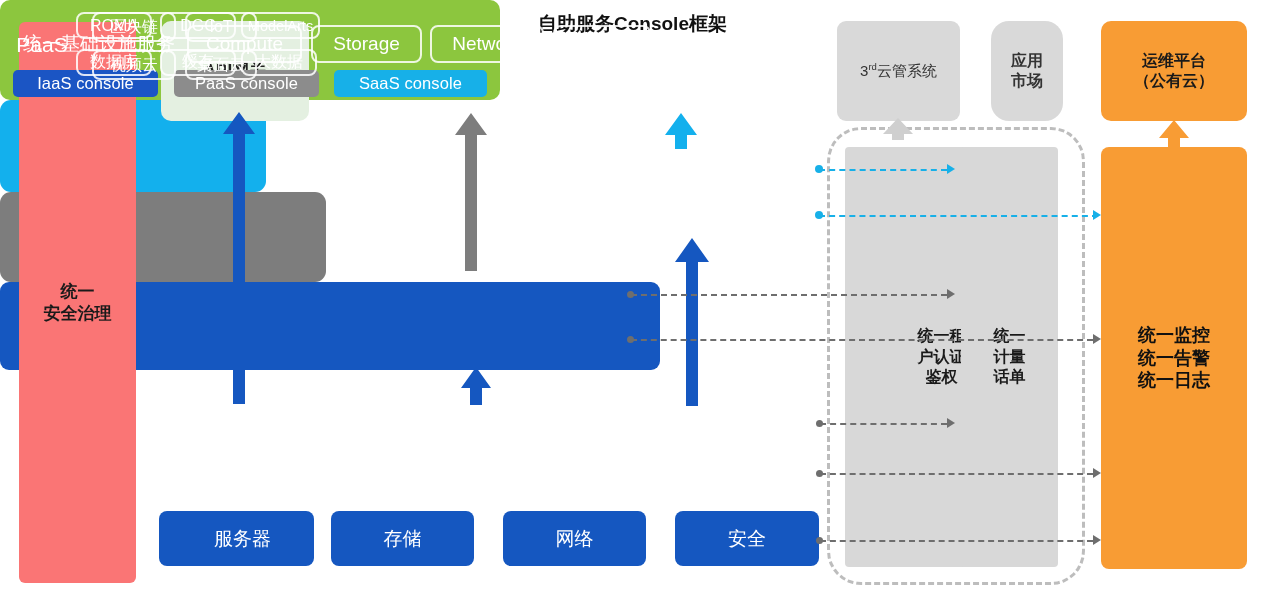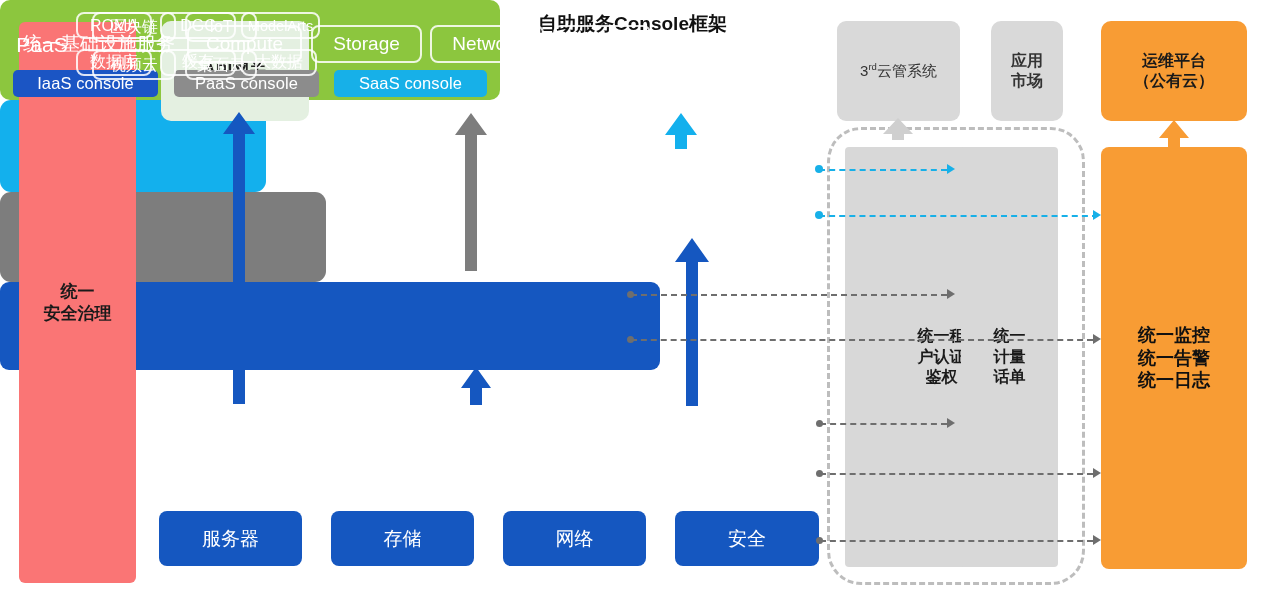--- a/index.html
+++ b/index.html
@@ -51,21 +51,21 @@
 
   
   #third-cloud{
     left:837px;top:21px;width:123px;height:100px;
     background:#D9D9D9;border-radius:9px;color:#333;
     font-size:15px;font-weight:400;
   }
   #third-cloud sup{font-size:9.5px;vertical-align:super;}
   #app-market{
     left:991px;top:21px;width:72px;height:100px;
-    background:#D9D9D9;border-radius:10px;color:#333;
+    background:#D9D9D9;border-radius:18px;color:#333;
     font-size:16px;font-weight:600;
   }
 
   
   #ops-platform{
     left:1101px;top:21px;width:146px;height:100px;
     background:#F89C34;border-radius:10px;color:#1a1a1a;
     font-size:16px;font-weight:600;
   }
   
@@ -131,21 +131,21 @@
   #infra-c3{left:430px;width:114px;}
   #infra-c4{left:553px;width:98px;}
 
   
   .res-box{
     position:absolute;top:511px;height:55px;
     background:#1557C0;border-radius:8px;
     display:flex;align-items:center;justify-content:center;
     color:#ffffff;font-size:19px;font-weight:500;
   }
-  #res-1{left:159px;width:143px;}
+  #res-1{left:159px;width:143px;padding-left:12px;}
   #res-2{left:331px;width:143px;}
   #res-3{left:503px;width:143px;}
   #res-4{left:675px;width:144px;}
 
   
   #dashed-container{
     position:absolute;left:827px;top:127px;width:258px;height:458px;
     border:3px dashed #BDBDBD;border-radius:34px;
     box-sizing:border-box;
   }

